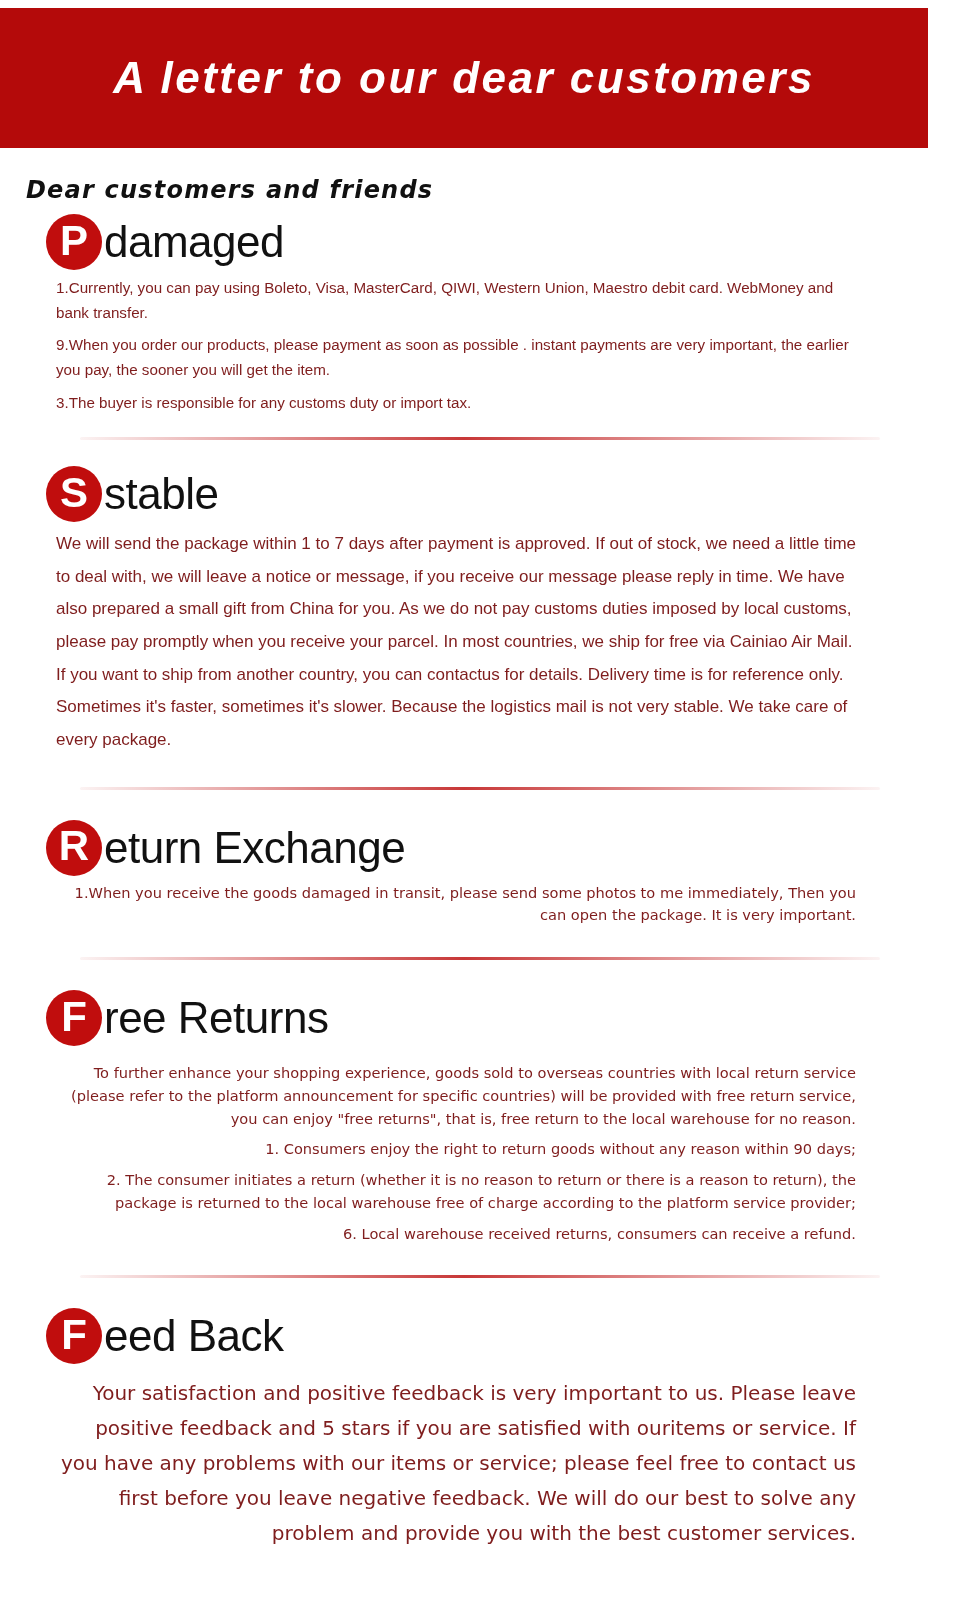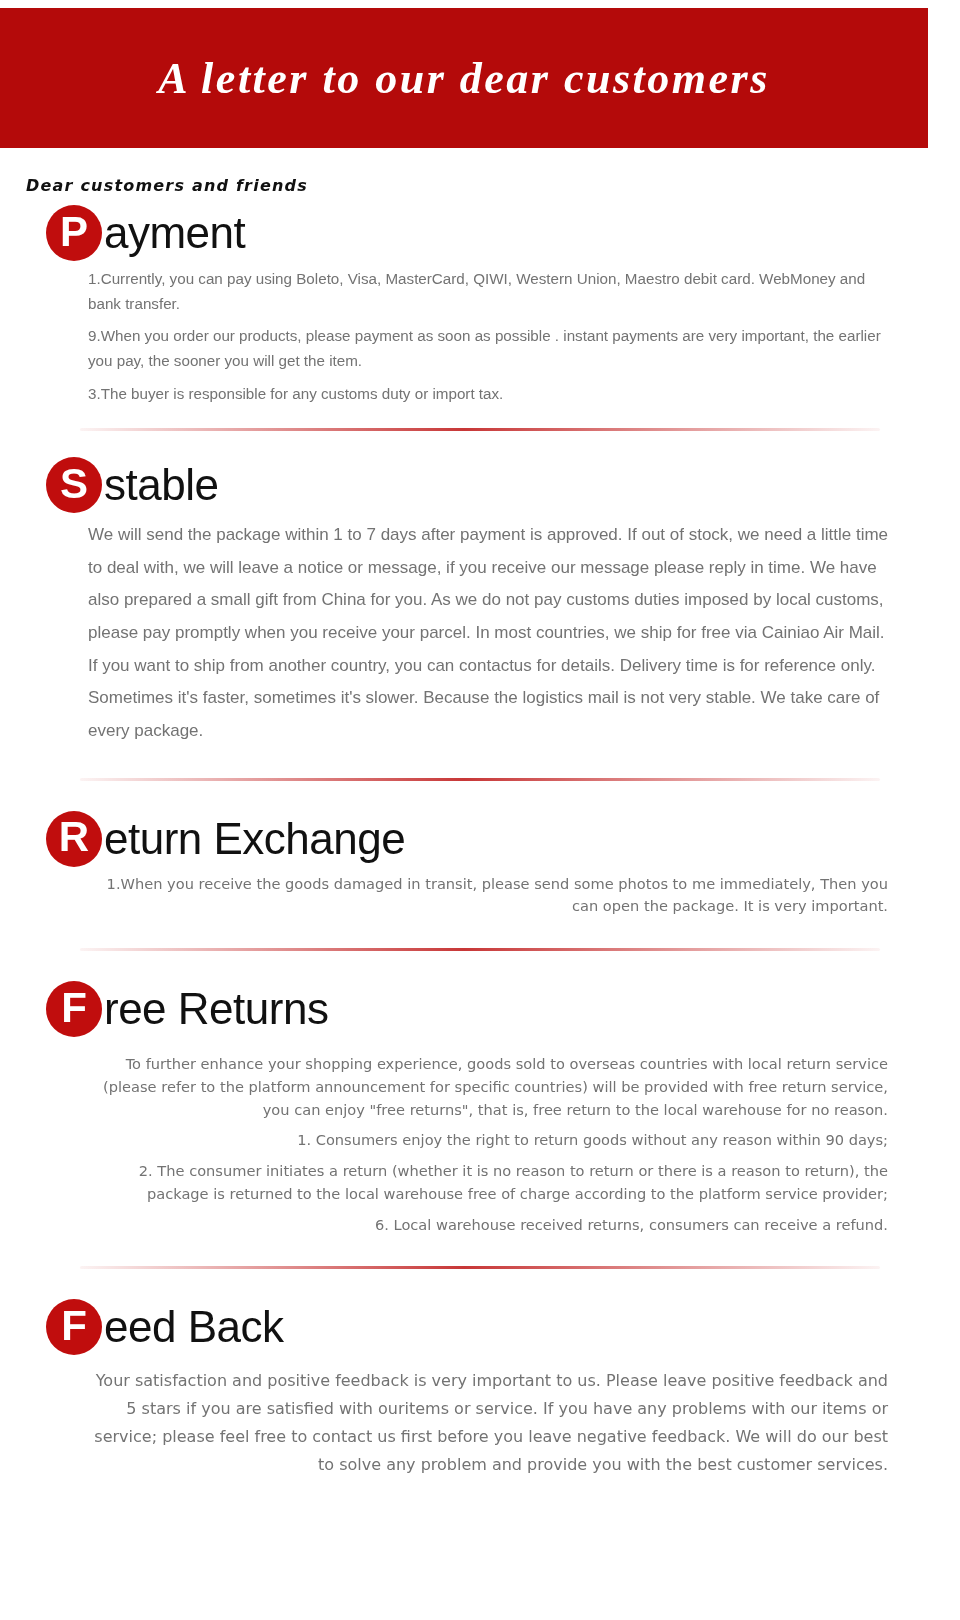--- a/index.html
+++ b/index.html
@@ -27,36 +27,36 @@
     width: 928px;
     margin: 8px 0 0 0;
     height: 140px;
     background: #b40a0a;
     display: flex;
     align-items: center;
     justify-content: center;
   }
   .banner-title {
     color: #ffffff;
-    font-family: Liberation Serif, serif;
+    font-family: Liberation Sans, sans-serif;
     font-style: italic;
     font-weight: bold;
     font-size: 44px;
     letter-spacing: 2.5px;
     text-align: right;
     white-space: nowrap;
   }
 
   
   .salutation {
     margin: 28px 0 0 26px;
     font-family: "DejaVu Sans", sans-serif;
     font-style: italic;
     font-weight: bold;
-    font-size: 16px;
+    font-size: 24px;
     letter-spacing: 1.2px;
     color: #111111;
   }
 
   
   .section {
     position: relative;
   }
   .sec-head {
     display: flex;
@@ -85,25 +85,25 @@
     font-weight: 400;
     font-size: 44px;
     line-height: 1;
     color: #111111;
     margin-left: 2px;
     letter-spacing: -0.5px;
   }
 
   
   .body-text {
-    margin: 6px 0 0 88px;
+    margin: 6px 0 0 56px;
     width: 800px;
     font-size: 15.2px;
     line-height: 1.62;
-    color: #737373;
+    color: #7f1d1d;
   }
   .body-text p { margin: 0 0 8px 0; }
   .body-text p:last-child { margin-bottom: 0; }
 
   .body-text.wide {
     width: 805px;
     font-size: 17px;
     line-height: 1.92;
   }
   .body-text.serifish {
@@ -135,21 +135,21 @@
     <div class="banner-title">A letter to our dear customers</div>
   </div>
 
   <div class="salutation">Dear customers and friends</div>
 
   <div class="spacer-sm"></div>
 
   <div class="section">
     <div class="sec-head">
       <div class="dropcap">P</div>
-      <div class="sec-rest">ayment</div>
+      <div class="sec-rest">damaged</div>
     </div>
     <div class="body-text">
       <p>1.Currently, you can pay using Boleto, Visa, MasterCard, QIWI, Western Union, Maestro debit card. WebMoney and bank transfer.</p>
       <p>9.When you order our products, please payment as soon as possible . instant payments are very important, the earlier you pay, the sooner you will get the item.</p>
       <p>3.The buyer is responsible for any customs duty or import tax.</p>
     </div>
   </div>
 
   <div class="divider"></div>
 
@@ -190,19 +190,19 @@
     </div>
   </div>
 
   <div class="divider d2"></div>
 
   <div class="section">
     <div class="sec-head">
       <div class="dropcap">F</div>
       <div class="sec-rest">eed Back</div>
     </div>
-    <div class="body-text serifish" style="font-size:16px; line-height:1.74; margin-top:12px;">
+    <div class="body-text serifish" style="font-size:20px; line-height:1.74; margin-top:12px;">
       <p>Your satisfaction and positive feedback is very important to us. Please leave positive feedback and 5 stars if you are satisfied with ouritems or service. If you have any problems with our items or service; please feel free to contact us first before you leave negative feedback. We will do our best to solve any problem and provide you with the best customer services.</p>
     </div>
   </div>
 
   <div class="spacer-lg"></div>
 </div>
 
 </body></html>

